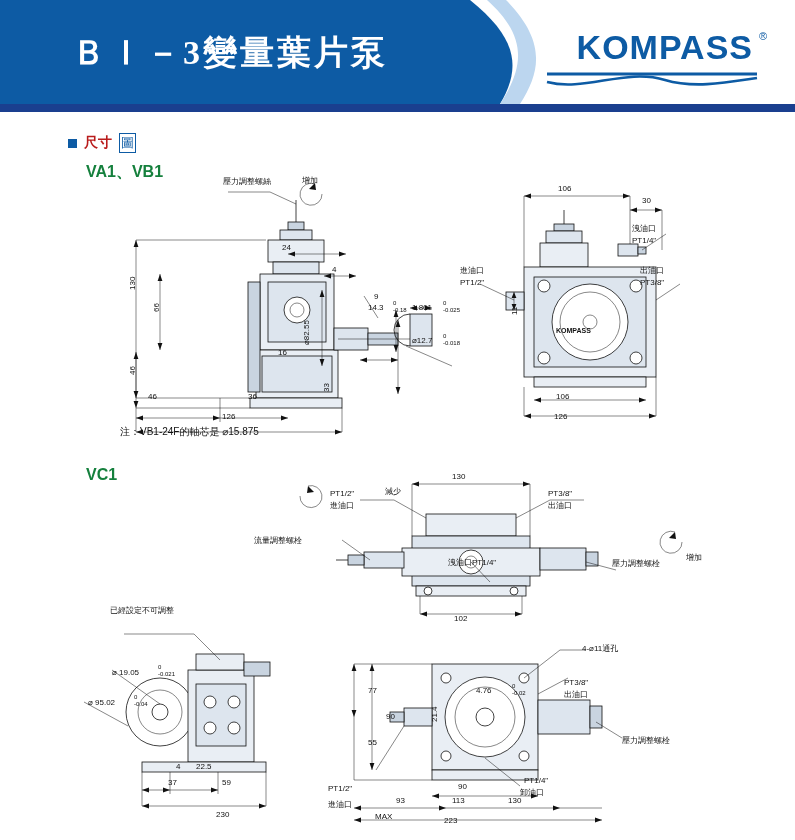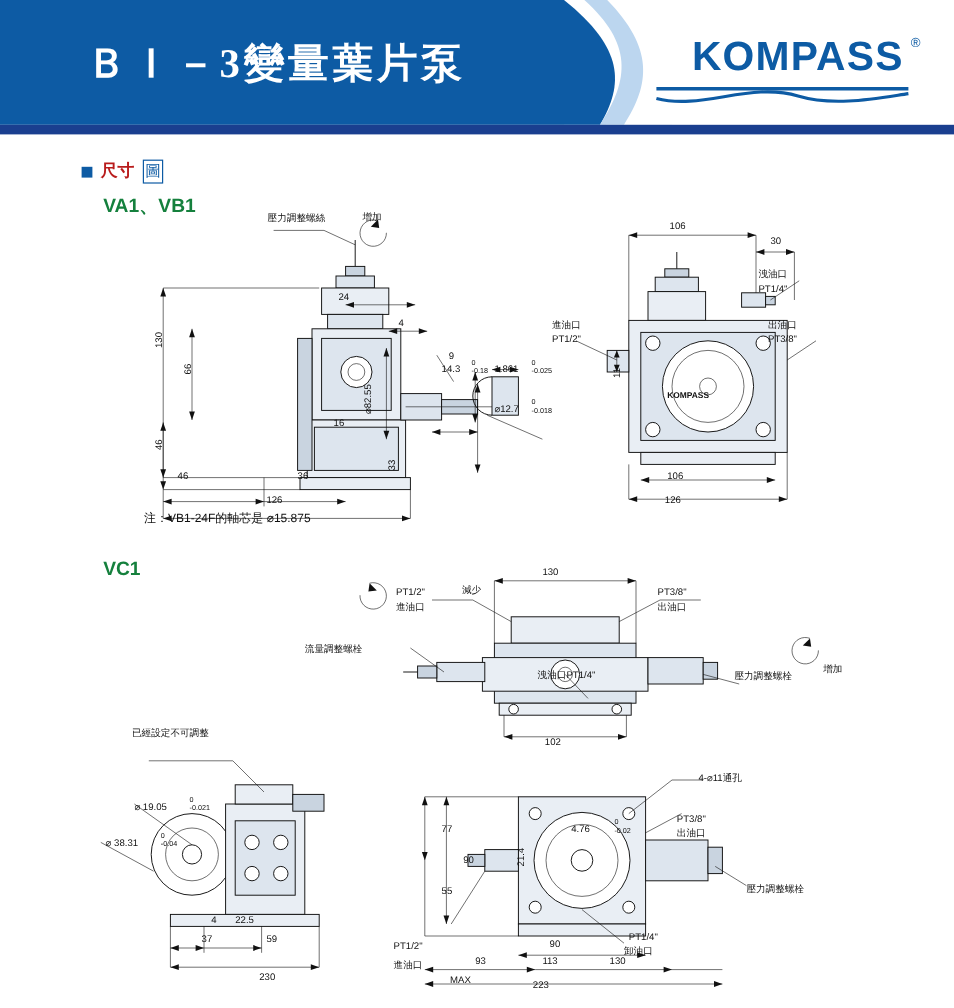--- a/index.html
+++ b/index.html
@@ -349,21 +349,21 @@
     <line class="ln-t" x1="52" y1="64" x2="4" y2="30"></line>
     <line class="ln-t" x1="20" y1="86" x2="-24" y2="62"></line>
 
     <line class="ln-t" x1="112" y1="20" x2="86" y2="-6"></line>
     <line class="ln-t" x1="86" y1="-6" x2="16" y2="-6"></line>
   </svg>
   <div class="lbl" style="left:110px;top:606px;">已經設定不可調整</div>
   <div class="lbl" style="left:112px;top:668px;">⌀ 19.05</div>
   <div class="lbl" style="left:158px;top:664px;font-size:6px;white-space:pre;">0
 -0.021</div>
-  <div class="lbl" style="left:88px;top:698px;">⌀ 38.31</div>
+  <div class="lbl" style="left:88px;top:698px;">⌀ 95.02</div>
   <div class="lbl" style="left:134px;top:694px;font-size:6px;white-space:pre;">0
 -0.04</div>
   <div class="lbl" style="left:176px;top:762px;">4</div>
   <div class="lbl" style="left:196px;top:762px;">22.5</div>
   <div class="lbl" style="left:168px;top:778px;">37</div>
   <div class="lbl" style="left:222px;top:778px;">59</div>
   <div class="lbl" style="left:216px;top:810px;">230</div>
 
   <svg width="330" height="190" style="left:370px;top:638px;">
 

